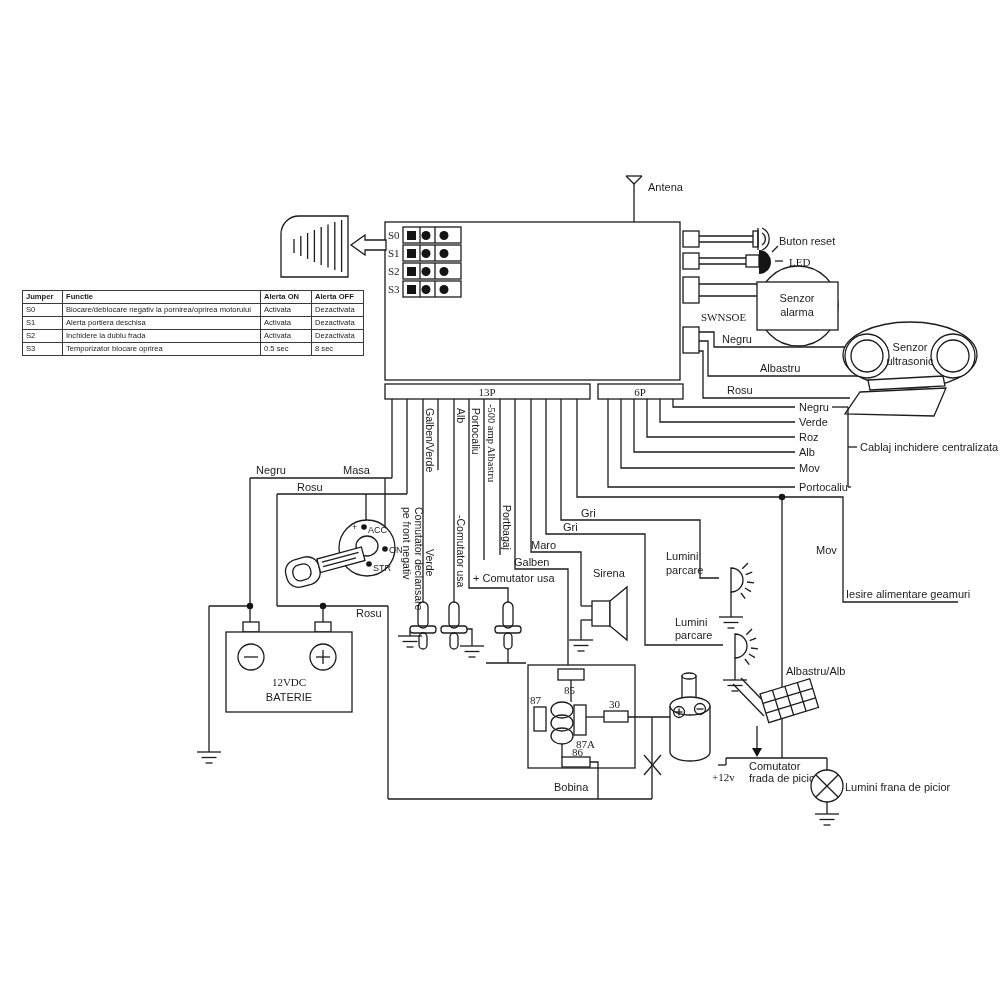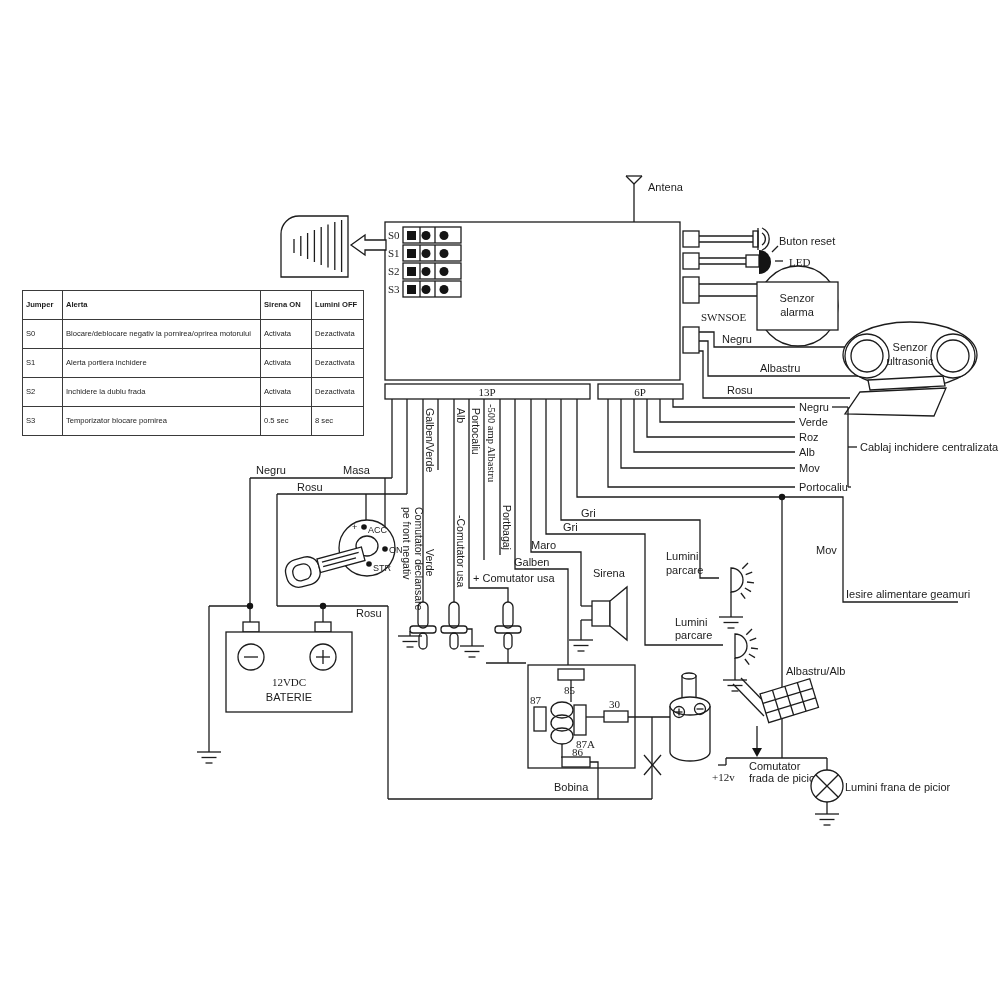--- a/index.html
+++ b/index.html
@@ -11,21 +11,21 @@
   svg .fill{fill:#141414;stroke:none;}
   svg .wfill{fill:#fff;}
   svg text{stroke:none;fill:#1c1c1c;font-family:"Liberation Sans",sans-serif;font-size:11px;}
   svg text.ts{font-family:"Liberation Serif",serif;}
   svg text.sm{font-size:9px;}
   svg text.v{font-size:10.5px;}
   svg text.c{text-anchor:middle;}
   
   .jumper-table{position:absolute;left:22px;top:290px;border-collapse:collapse;
     font-size:7.6px;line-height:1.05;}
-  .jumper-table th,.jumper-table td{border:1px solid #3a3a3a;padding:10px 3px;text-align:left;
+  .jumper-table th,.jumper-table td{border:1px solid #3a3a3a;padding:2px 3px;text-align:left;
     white-space:nowrap;font-weight:400;}
   .jumper-table th{font-weight:700;}
 </style>
 </head>
 <body>
 
 <div class="stage">
 
 <svg width="1000" height="1001" viewBox="0 0 1000 1001">
   <defs>
@@ -420,46 +420,46 @@
 <table class="jumper-table">
   <colgroup>
         <col style="width:40px">
         <col style="width:198px">
         <col style="width:51px">
         <col style="width:52px">
       </colgroup>
   <thead>
     <tr>
       <th>Jumper</th>
-      <th>Alerta</th>
-      <th>Sirena ON</th>
-      <th>Lumini OFF</th>
+      <th>Functie</th>
+      <th>Alerta ON</th>
+      <th>Alerta OFF</th>
     </tr>
   </thead>
   <tbody>
     <tr>
       <td>S0</td>
       <td>Blocare/deblocare negativ la pornirea/oprirea motorului</td>
       <td>Activata</td>
       <td>Dezactivata</td>
     </tr>
     <tr>
       <td>S1</td>
-      <td>Alerta portiera inchidere</td>
+      <td>Alerta portiera deschisa</td>
       <td>Activata</td>
       <td>Dezactivata</td>
     </tr>
     <tr>
       <td>S2</td>
       <td>Inchidere la dublu frada</td>
       <td>Activata</td>
       <td>Dezactivata</td>
     </tr>
     <tr>
       <td>S3</td>
-      <td>Temporizator blocare pornirea</td>
+      <td>Temporizator blocare oprirea</td>
       <td>0.5 sec</td>
       <td>8 sec</td>
     </tr>
   </tbody>
 </table>
 
 </div>
 
 </body></html>

